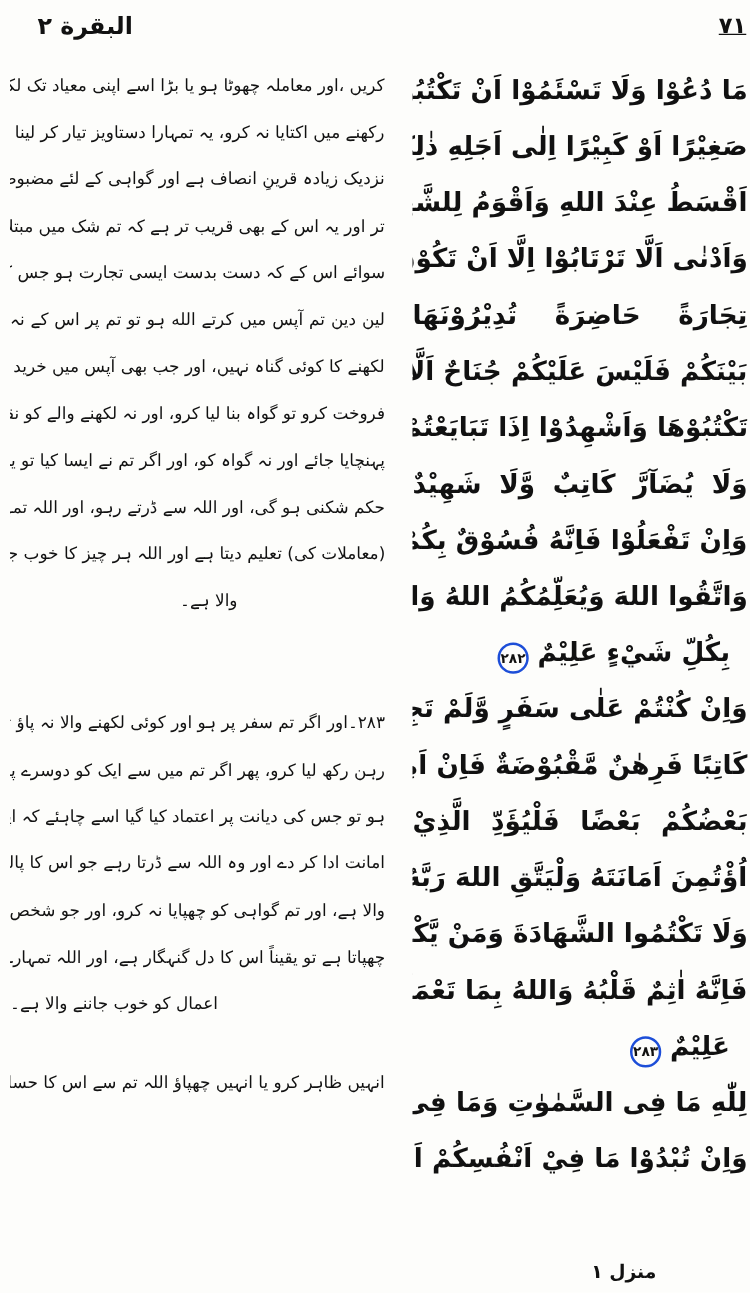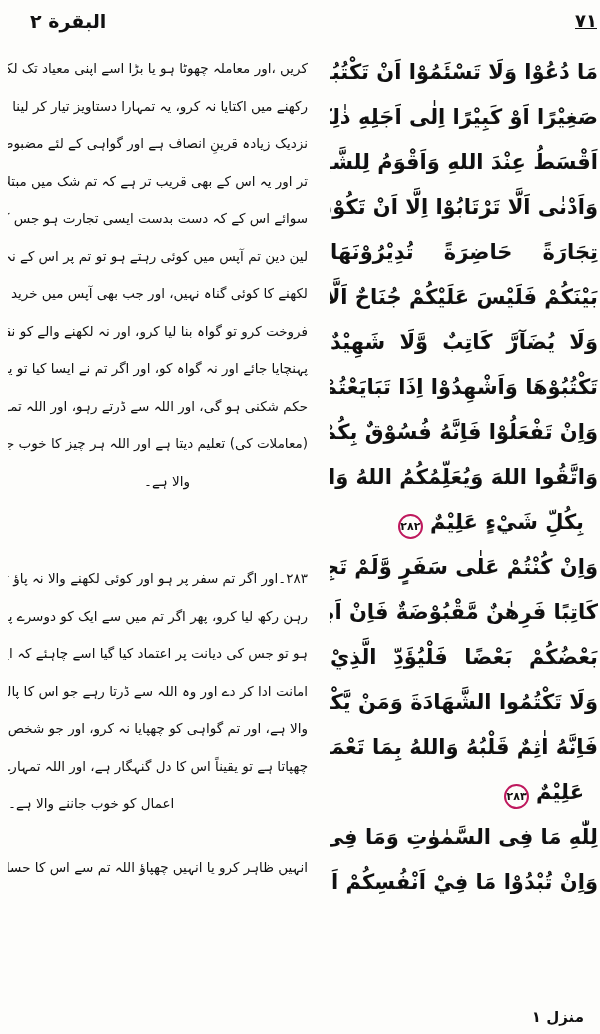--- a/index.html
+++ b/index.html
@@ -53,21 +53,21 @@
     text-align:right;
     text-align-last:right;
     -moz-text-align-last:right;
     padding-right:14px;
   }
   .marker-wrap { position:relative; display:inline-block; margin:0 7px; vertical-align:middle; }
   .aya-marker {
     display:inline-block;
     width:25px; height:25px;
     line-height:22px;
-    border:2px solid #be185d;
+    border:2px solid #1d4ed8;
     border-radius:50%;
     font-size:11px;
     font-weight:bold;
     text-align:center;
     text-align-last:center;
     -moz-text-align-last:center;
   }
   
   .urdu-para { margin:0; }
   .urdu-para + .urdu-para { margin-top:60px; }
@@ -90,21 +90,21 @@
   }
   .urdu-line.last-left {
     text-align:center;
     text-align-last:left;
     -moz-text-align-last:left;
   }
   
   .ftr {
     position:absolute;
     bottom:8px; left:386px; right:16px;
-    text-align:right;
+    text-align:center;
     padding-left:28px;
     direction:rtl;
   }
   .ftr span { font-size:15px; font-weight:bold; }
 </style>
 </head>
 <body>
 
 <div class="page">
 
@@ -114,42 +114,43 @@
   </header>
 
   <main class="columns">
     <section class="arabic-col">
         <div class="aya-line"><span>مَا دُعُوْا وَلَا تَسْئَمُوْا اَنْ تَكْتُبُوْهُ</span></div>
         <div class="aya-line"><span>صَغِيْرًا اَوْ كَبِيْرًا اِلٰى اَجَلِهِ ذٰلِكُمْ</span></div>
         <div class="aya-line"><span>اَقْسَطُ عِنْدَ اللهِ وَاَقْوَمُ لِلشَّهَادَةِ</span></div>
         <div class="aya-line"><span>وَاَدْنٰى اَلَّا تَرْتَابُوْا اِلَّا اَنْ تَكُوْنَ</span></div>
         <div class="aya-line"><span>تِجَارَةً حَاضِرَةً تُدِيْرُوْنَهَا</span></div>
         <div class="aya-line"><span>بَيْنَكُمْ فَلَيْسَ عَلَيْكُمْ جُنَاحٌ اَلَّا</span></div>
+        <div class="aya-line"><span>تَكْتُبُوْهَا وَاَشْهِدُوْا اِذَا تَبَايَعْتُمْ</span></div>
         <div class="aya-line"><span>وَلَا يُضَآرَّ كَاتِبٌ وَّلَا شَهِيْدٌ</span></div>
-        <div class="aya-line"><span>تَكْتُبُوْهَا وَاَشْهِدُوْا اِذَا تَبَايَعْتُمْ</span></div>
         <div class="aya-line"><span>وَاِنْ تَفْعَلُوْا فَاِنَّهُ فُسُوْقٌ بِكُمْ</span></div>
         <div class="aya-line"><span>وَاتَّقُوا اللهَ وَيُعَلِّمُكُمُ اللهُ وَاللهُ</span></div>
         <div class="aya-line short"><span>بِكُلِّ شَيْءٍ عَلِيْمٌ</span><span class="marker-wrap"><span class="aya-marker">۲۸۲</span></span></div>
         <div class="aya-line"><span>وَاِنْ كُنْتُمْ عَلٰى سَفَرٍ وَّلَمْ تَجِدُوْا</span></div>
         <div class="aya-line"><span>كَاتِبًا فَرِهٰنٌ مَّقْبُوْضَةٌ فَاِنْ اَمِنَ</span></div>
         <div class="aya-line"><span>بَعْضُكُمْ بَعْضًا فَلْيُؤَدِّ الَّذِيْ</span></div>
+        <div class="aya-line"><span>اُؤْتُمِنَ اَمَانَتَهُ وَلْيَتَّقِ اللهَ رَبَّهُ</span></div>
         <div class="aya-line"><span>وَلَا تَكْتُمُوا الشَّهَادَةَ وَمَنْ يَّكْتُمْهَا</span></div>
         <div class="aya-line"><span>فَاِنَّهُ اٰثِمٌ قَلْبُهُ وَاللهُ بِمَا تَعْمَلُوْنَ</span></div>
         <div class="aya-line short"><span>عَلِيْمٌ</span><span class="marker-wrap"><span class="aya-marker">۲۸۳</span></span></div>
         <div class="aya-line"><span>لِلّٰهِ مَا فِى السَّمٰوٰتِ وَمَا فِى الْاَرْضِ</span></div>
         <div class="aya-line"><span>وَاِنْ تُبْدُوْا مَا فِيْ اَنْفُسِكُمْ اَوْ تُخْفُوْهُ</span></div>
       </section>
     <section class="urdu-col">
         <div class="urdu-para">
           <div class="urdu-line">کریں ،اور معاملہ چھوٹا ہو یا بڑا اسے اپنی معیاد تک لکھ</div>
           <div class="urdu-line">رکھنے میں اکتایا نہ کرو، یہ تمہارا دستاویز تیار کر لینا اللہ کے</div>
           <div class="urdu-line">نزدیک زیادہ قرینِ انصاف ہے اور گواہی کے لئے مضبوط</div>
           <div class="urdu-line">تر اور یہ اس کے بھی قریب تر ہے کہ تم شک میں مبتلا نہ ہو</div>
           <div class="urdu-line">سوائے اس کے کہ دست بدست ایسی تجارت ہو جس کا</div>
-          <div class="urdu-line">لین دین تم آپس میں کوئی رہتے ہو تو تم پر اس کے نہ</div>
+          <div class="urdu-line">لین دین تم آپس میں کرتے الله ہو تو تم پر اس کے نہ</div>
           <div class="urdu-line">لکھنے کا کوئی گناہ نہیں، اور جب بھی آپس میں خرید و</div>
           <div class="urdu-line">فروخت کرو تو گواہ بنا لیا کرو، اور نہ لکھنے والے کو نقصان</div>
           <div class="urdu-line">پہنچایا جائے اور نہ گواہ کو، اور اگر تم نے ایسا کیا تو یہ تمہاری</div>
           <div class="urdu-line">حکم شکنی ہو گی، اور اللہ سے ڈرتے رہو، اور اللہ تمہیں</div>
           <div class="urdu-line">(معاملات کی) تعلیم دیتا ہے اور اللہ ہر چیز کا خوب جاننے</div>
           <div class="urdu-line last-indent">والا ہے۔</div>
         </div>
         <div class="urdu-para">
           <div class="urdu-line">۲۸۳۔اور اگر تم سفر پر ہو اور کوئی لکھنے والا نہ پاؤ تو باقبضہ</div>
           <div class="urdu-line">رہن رکھ لیا کرو، پھر اگر تم میں سے ایک کو دوسرے پر اعتماد</div>

